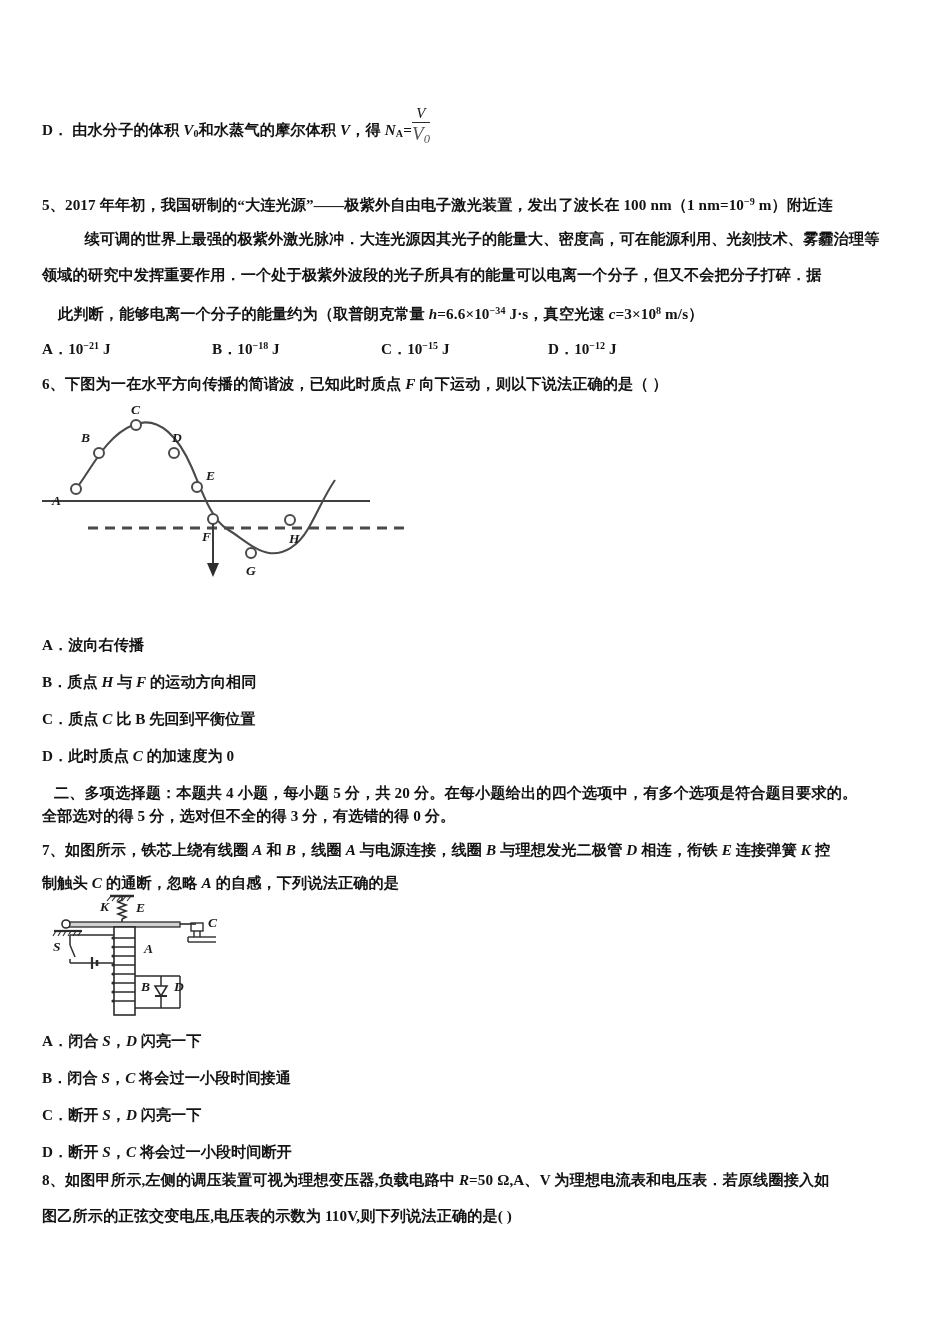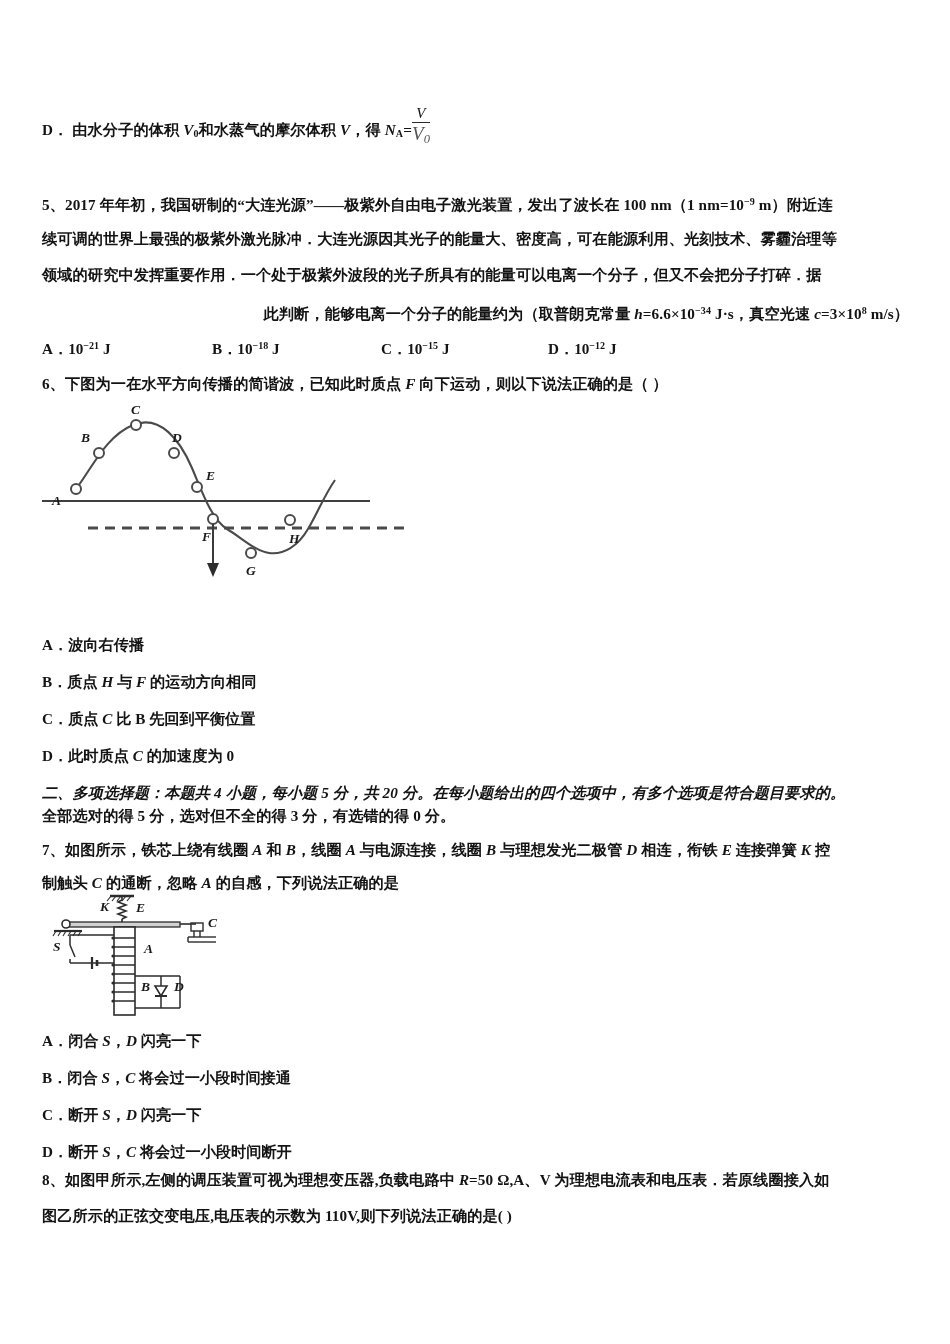--- a/index.html
+++ b/index.html
@@ -88,23 +88,23 @@
 <div class="page">
 
   <div class="blk" style="left:42px; top:108px; width:520px;">
     <span>D．</span>
     <span>由水分子的体积 </span><span class="ital">V</span><sub>0</sub><span>和水蒸气的摩尔体积 </span><span class="ital">V</span><span>，得 </span><span class="ital">N</span><sub>A</sub><span>=</span><span class="fracwrap"><span class="num">V</span><span class="den"><span>V</span><sub>0</sub></span></span>
   </div>
 
   <div class="blk" style="left:42px; top:185px; width:880px;">
     <span>5、</span><span>2017 年年初，我国研制的“大连光源”——极紫外自由电子激光装置，发出了波长在 100 nm（1 nm=10</span><sup>−9</sup><span> m）附近连</span>
   </div>
-  <div class="blk" style="left:42px; top:222px; width:880px;">续可调的世界上最强的极紫外激光脉冲．大连光源因其光子的能量大、密度高，可在能源利用、光刻技术、雾霾治理等</div>
+  <div class="blk" style="left:42px; top:222px; width:880px;text-align:center;">续可调的世界上最强的极紫外激光脉冲．大连光源因其光子的能量大、密度高，可在能源利用、光刻技术、雾霾治理等</div>
   <div class="blk" style="left:42px; top:258px; width:880px;">领域的研究中发挥重要作用．一个处于极紫外波段的光子所具有的能量可以电离一个分子，但又不会把分子打碎．据</div>
-  <div class="blk" style="left:29px; top:294px; width:880px;text-align:right;">
+  <div class="blk" style="left:58px; top:294px; width:880px;">
     <span>此判断，能够电离一个分子的能量约为（取普朗克常量 </span><span class="ital">h</span><span>=6.6×10</span><sup>−34</sup><span> J·s，真空光速 </span><span class="ital">c</span><span>=3×10</span><sup>8</sup><span> m/s）</span>
   </div>
 
   <div class="opt-row" style="left:42px; top:331px;">
     <span>A．</span><span>10</span><sup>−21</sup><span> J</span>
   </div>
   <div class="opt-row" style="left:212px; top:331px;">
     <span>B．</span><span>10</span><sup>−18</sup><span> J</span>
   </div>
   <div class="opt-row" style="left:381px; top:331px;">
@@ -156,21 +156,21 @@
   <div class="opt-row" style="left:42px; top:667px;">
     <span>B．</span><span>质点 </span><span class="ital">H</span><span> 与 </span><span class="ital">F</span><span> 的运动方向相同</span>
   </div>
   <div class="opt-row" style="left:42px; top:704px;font-family:Liberation Serif, serif;">
     <span>C．</span><span>质点 </span><span class="ital">C</span><span> 比 B 先回到平衡位置</span>
   </div>
   <div class="opt-row" style="left:42px; top:741px;">
     <span>D．</span><span>此时质点 </span><span class="ital">C</span><span> 的加速度为 0</span>
   </div>
 
-  <div class="blk" style="left:42px; top:780px; width:890px; line-height:26px;font-style:italic;">二、多项选择题：本题共 4 小题，每小题 5 分，共 20 分。在每小题给出的四个选项中，有多个选项是符合题目要求的。</div>
+  <div class="blk" style="left:54px; top:780px; width:890px; line-height:26px;">二、多项选择题：本题共 4 小题，每小题 5 分，共 20 分。在每小题给出的四个选项中，有多个选项是符合题目要求的。</div>
   <div class="blk" style="left:42px; top:803px; width:890px; line-height:26px;">全部选对的得 5 分，选对但不全的得 3 分，有选错的得 0 分。</div>
 
   <div class="blk" style="left:42px; top:833px; width:890px;">
     <span>7、</span><span>如图所示，铁芯上绕有线圈 </span><span class="ital">A</span><span> 和 </span><span class="ital">B</span><span>，线圈 </span><span class="ital">A</span><span> 与电源连接，线圈 </span><span class="ital">B</span><span> 与理想发光二极管 </span><span class="ital">D</span><span> 相连，衔铁 </span><span class="ital">E</span><span> 连接弹簧 </span><span class="ital">K</span><span> 控</span>
   </div>
   <div class="blk" style="left:42px; top:866px; width:890px;">
     <span>制触头 </span><span class="ital">C</span><span> 的通断，忽略 </span><span class="ital">A</span><span> 的自感，下列说法正确的是</span>
   </div>
 
   <div class="fig circfig">

